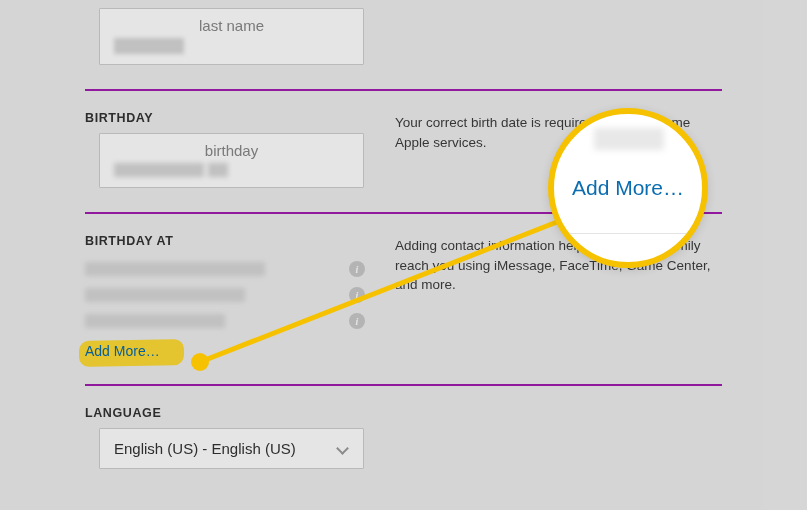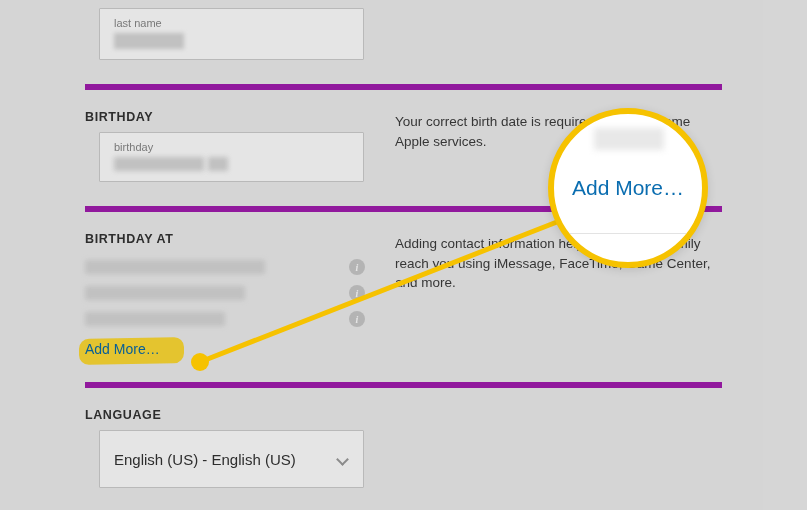--- a/index.html
+++ b/index.html
@@ -20,21 +20,21 @@
       z-index: 5;
     }
     .container {
       position: absolute;
       left: 85px;
       right: 85px;
       top: 0;
     }
     .section {
       padding: 20px 0 24px 0;
-      border-top: 6px solid #a21caf;
+      border-top: 2px solid #a21caf;
       display: flex;
       gap: 30px;
     }
     .section:first-child { border-top: none; padding-top: 8px; }
     .left {
       width: 280px;
       flex-shrink: 0;
     }
     .right {
       flex: 1;
@@ -51,23 +51,24 @@
       margin-bottom: 8px;
     }
     .field-box {
       border: 1px solid #cfcfcf;
       background: #fff;
       border-radius: 1px;
       padding: 8px 14px 10px 14px;
       width: 265px;
     }
     .field-inner-label {
-      font-size: 11px;
+      font-size: 15px;
       color: #888;
       margin-bottom: 4px;
+      text-align: center;
     }
     .blur-bar {
       background: #d7d7d7;
       height: 16px;
       filter: blur(2px);
     }
     .blur-bar2 {
       background: #d7d7d7;
       height: 14px;
       filter: blur(2.5px);
@@ -117,21 +118,21 @@
     .addmore-link {
       color: #0a6aa8;
       font-size: 14px;
       cursor: pointer;
     }
     .lang-select {
       border: 1px solid #cfcfcf;
       background: #fff;
       border-radius: 1px;
       width: 265px;
-      height: 58px;
+      height: 41px;
       display: flex;
       align-items: center;
       justify-content: space-between;
       padding: 0 14px;
       font-size: 15px;
       color: #333;
       cursor: pointer;
     }
     .chevron {
       border-style: solid;

